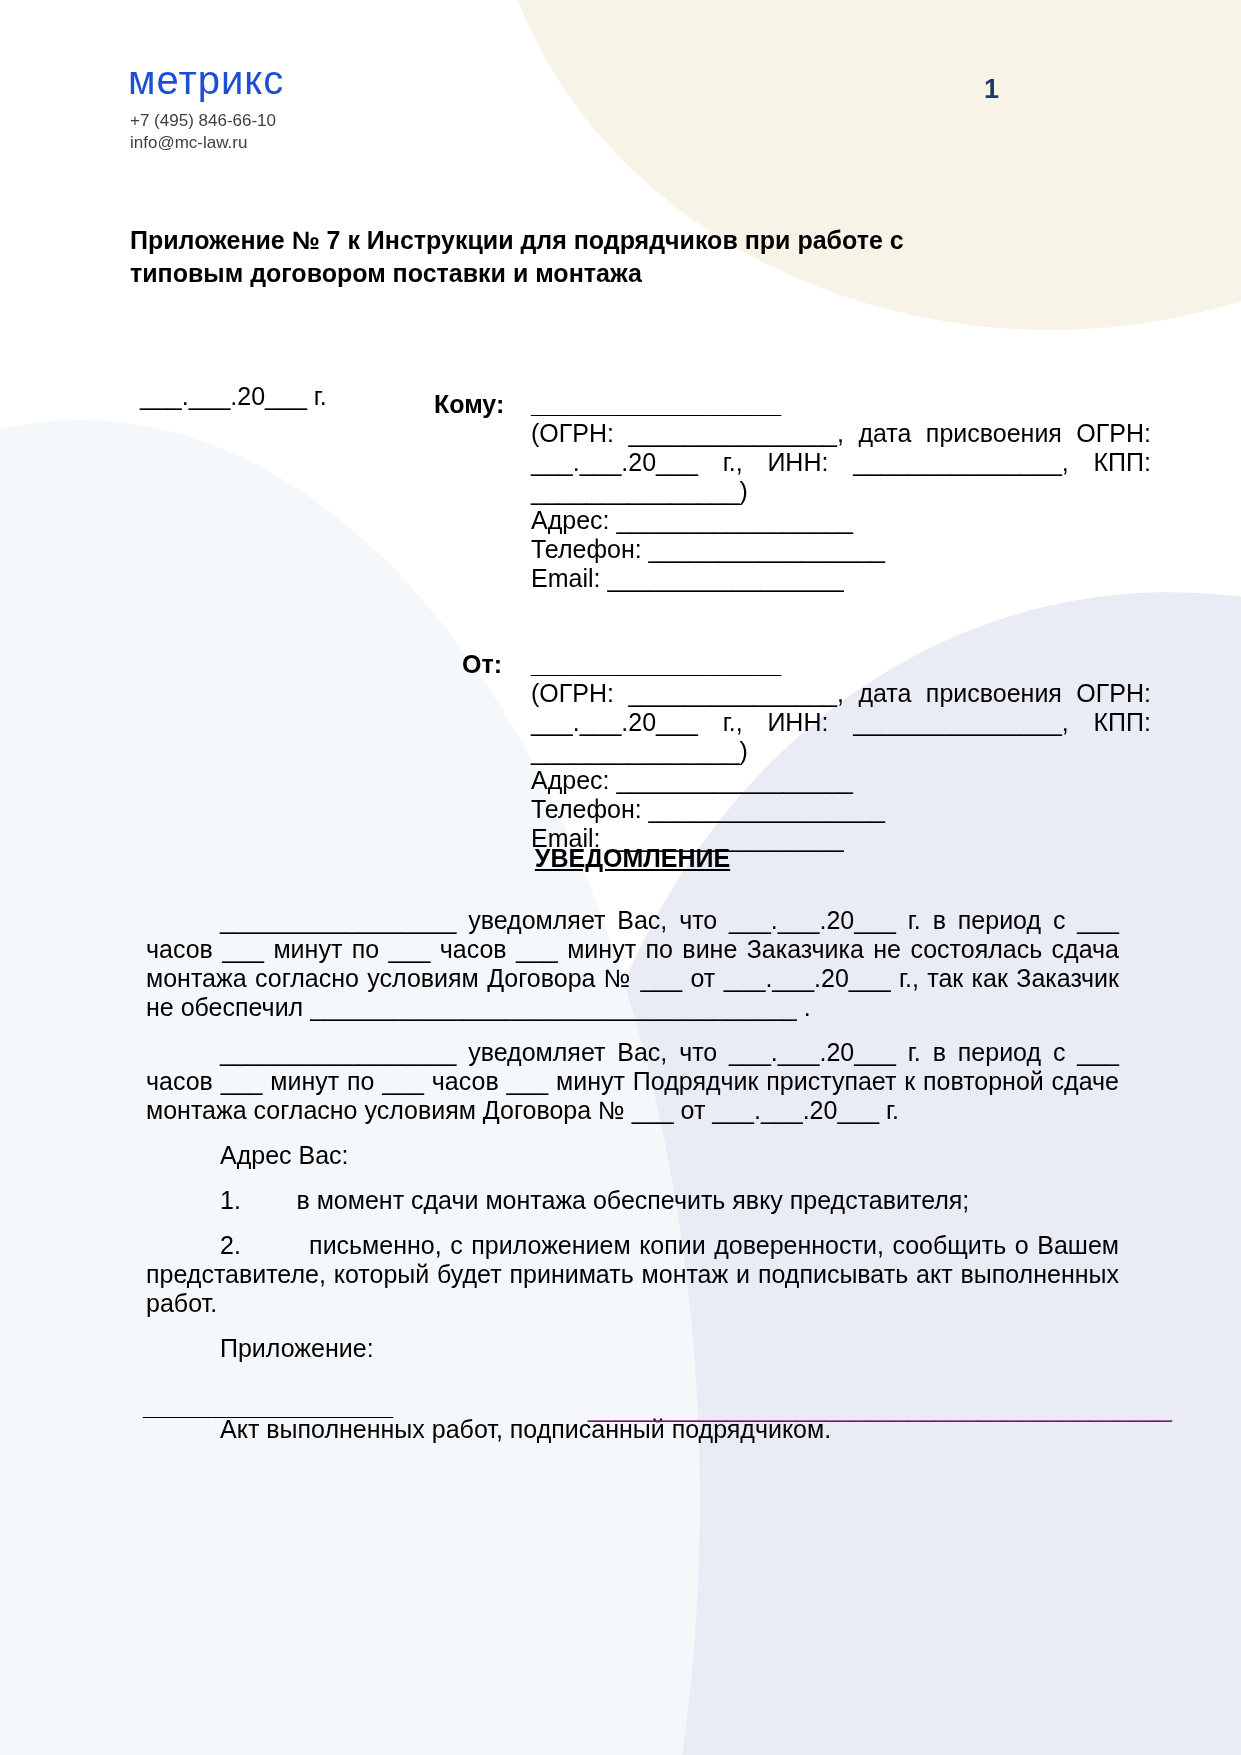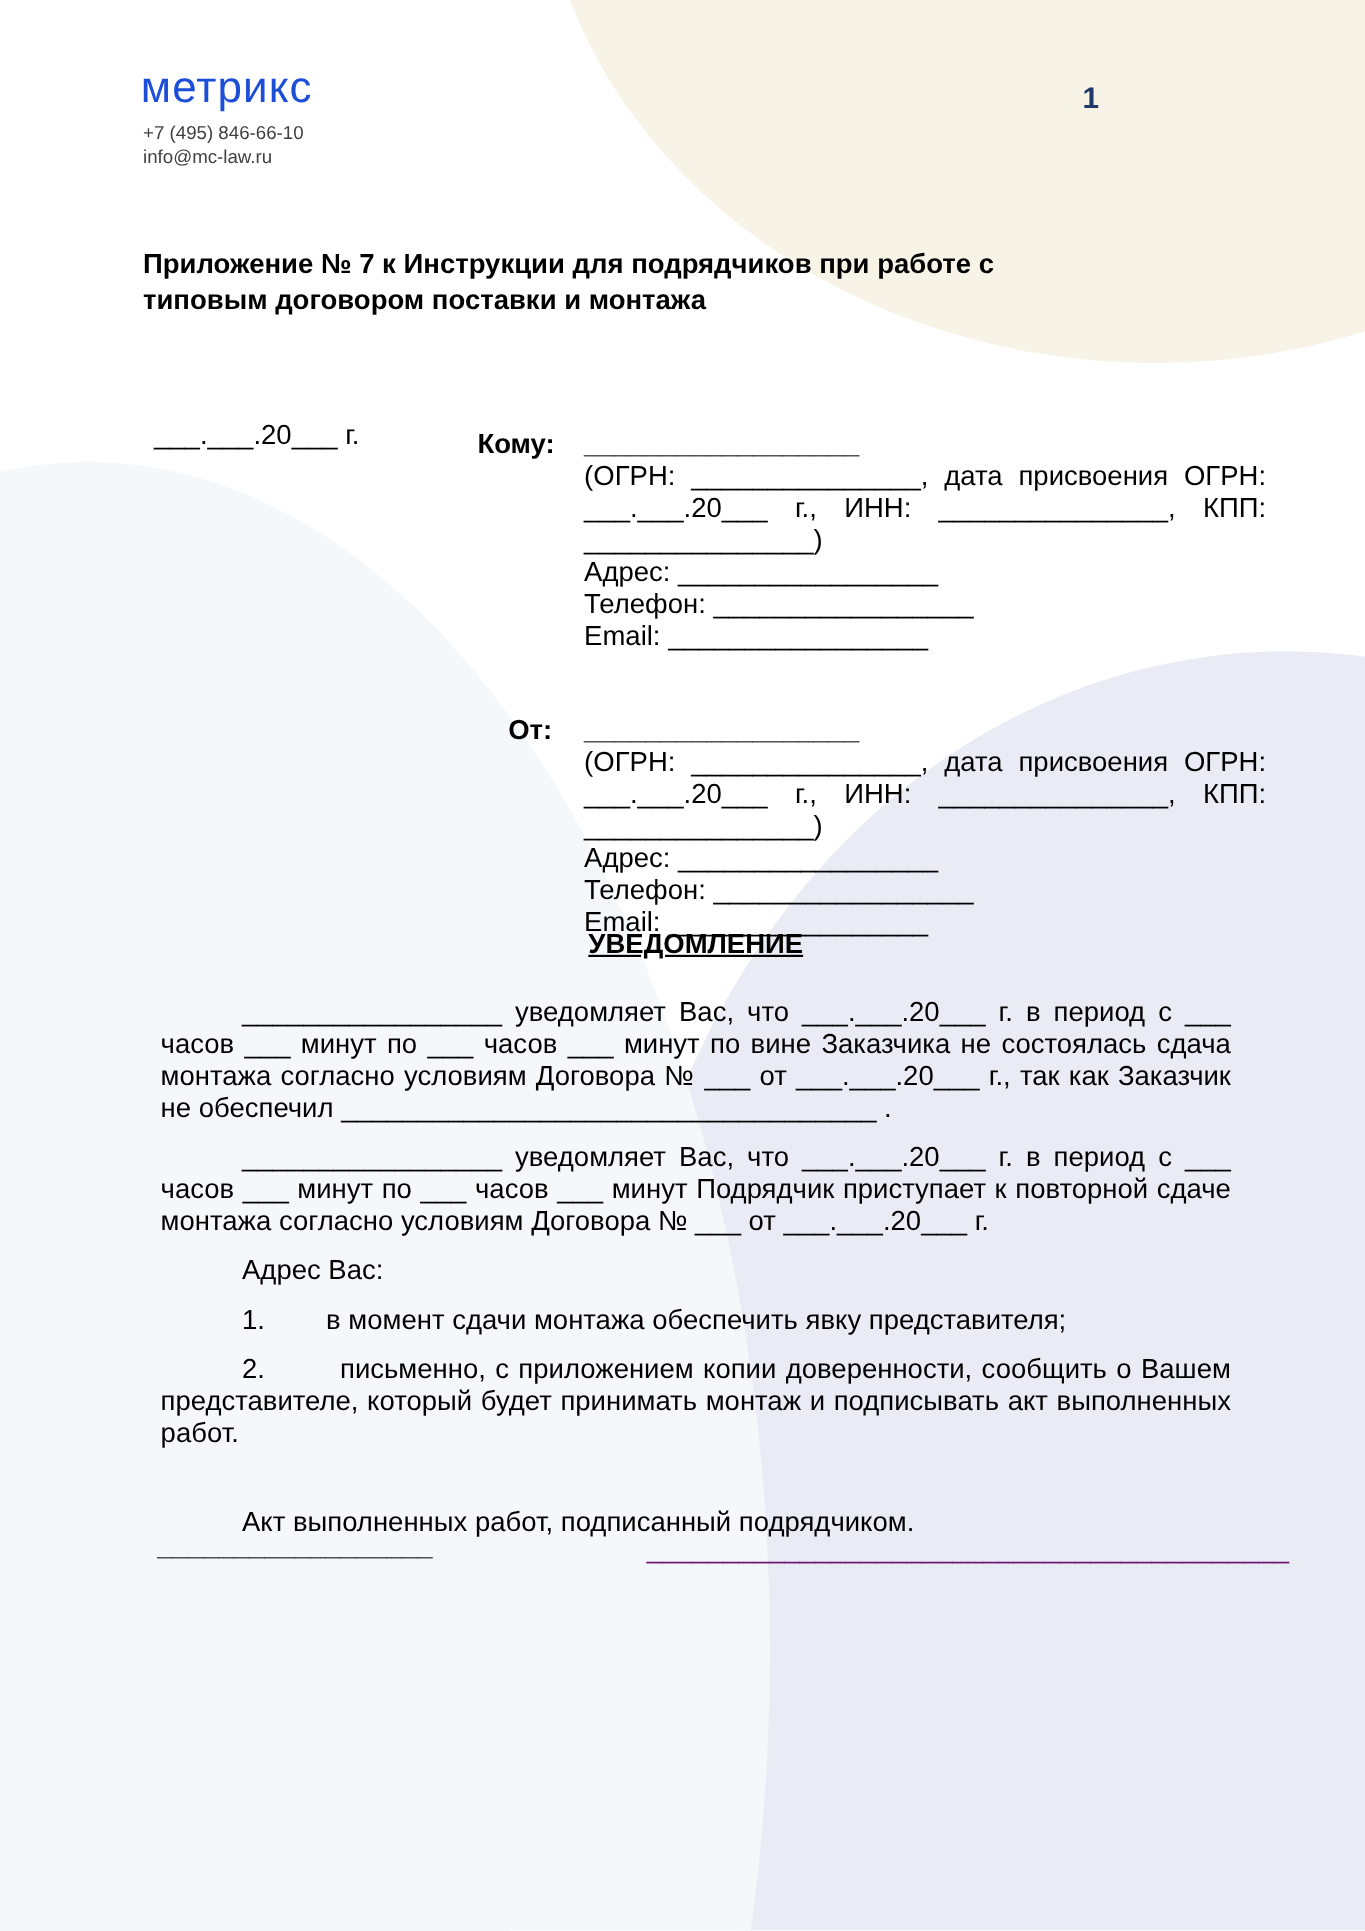--- a/index.html
+++ b/index.html
@@ -120,20 +120,21 @@
       </div>
     </div>
 
     <div class="notice">
       <div class="notice-heading">УВЕДОМЛЕНИЕ</div>
       <p class="para">_________________ уведомляет Вас, что ___.___.20___ г. в период с ___ часов ___ минут по ___ часов ___ минут по вине Заказчика не состоялась сдача монтажа согласно условиям Договора № ___ от ___.___.20___ г., так как Заказчик не обеспечил ___________________________________ .</p>
       <p class="para">_________________ уведомляет Вас, что ___.___.20___ г. в период с ___ часов ___ минут по ___ часов ___ минут Подрядчик приступает к повторной сдаче монтажа согласно условиям Договора № ___ от ___.___.20___ г.</p>
       <p class="para">Адрес Вас:</p>
       <p class="para">1.&nbsp;&nbsp;&nbsp;&nbsp;&nbsp;&nbsp;&nbsp;&nbsp;в момент сдачи монтажа обеспечить явку представителя;</p>
       <p class="para">2.&nbsp;&nbsp;&nbsp;&nbsp;&nbsp;&nbsp;&nbsp;&nbsp;письменно, с приложением копии доверенности, сообщить о Вашем представителе, который будет принимать монтаж и подписывать акт выполненных работ.</p>
+      <p class="para">Приложение:</p>
       <p class="para attachment-item">Акт выполненных работ, подписанный подрядчиком.</p>
     </div>
 
     <div class="sig sig-left">__________________</div>
     <div class="sig sig-right">__________________________________________</div>
 
   </div>
 </div>
 
 </body></html>

